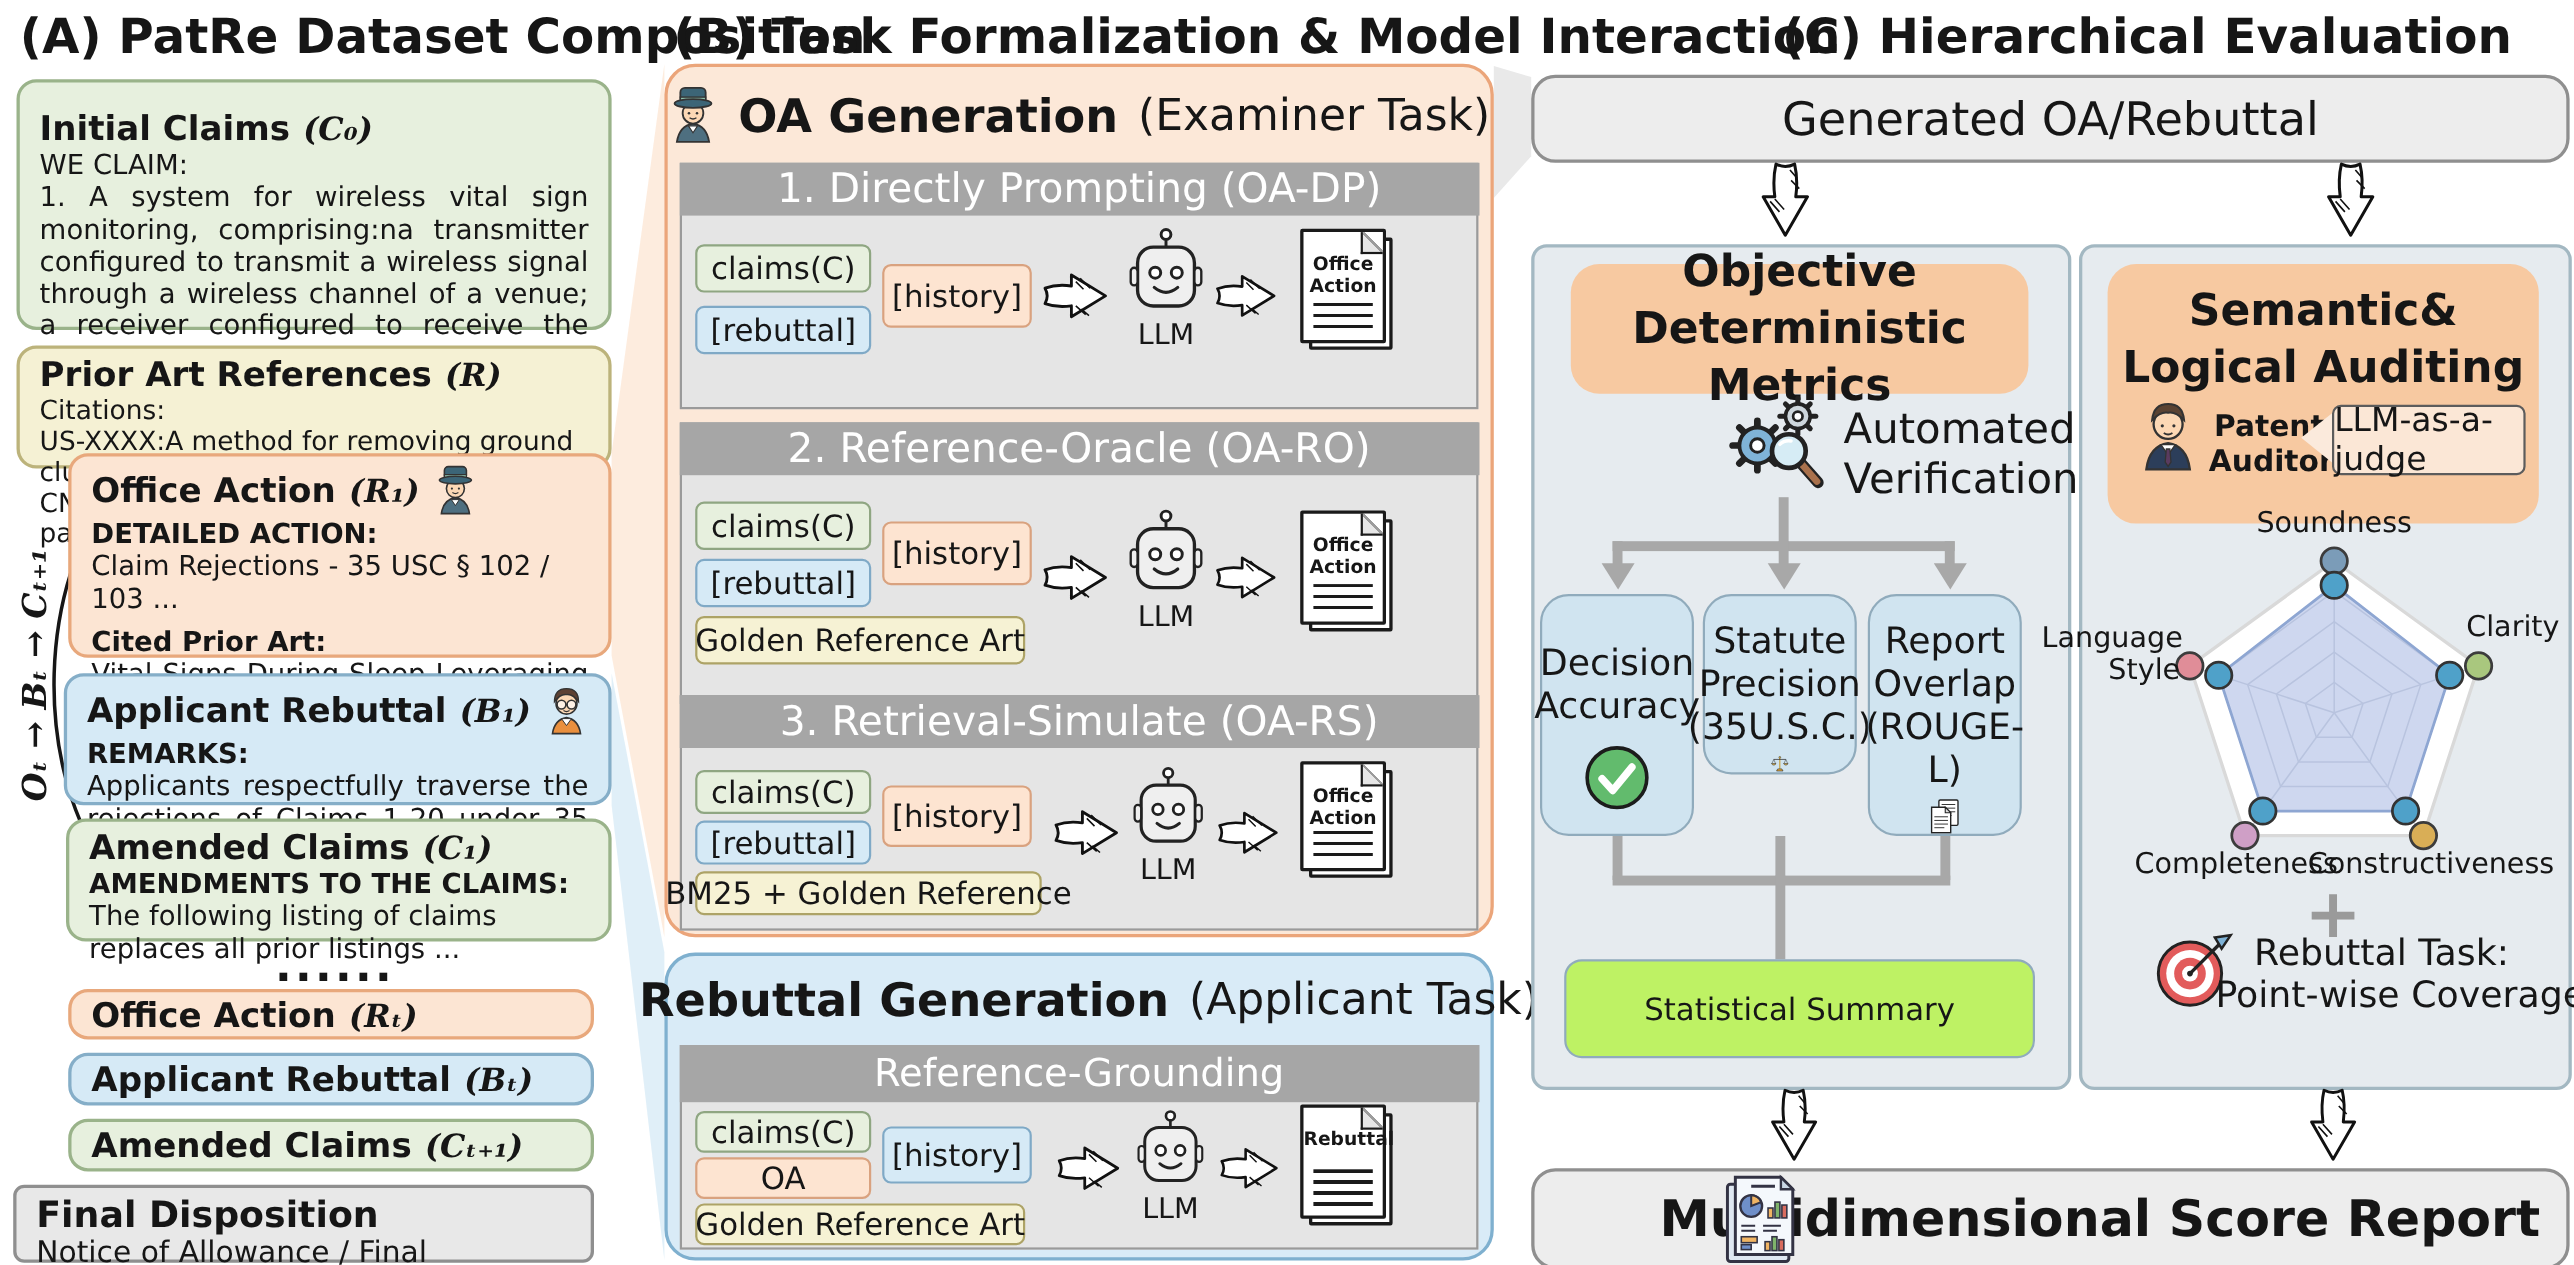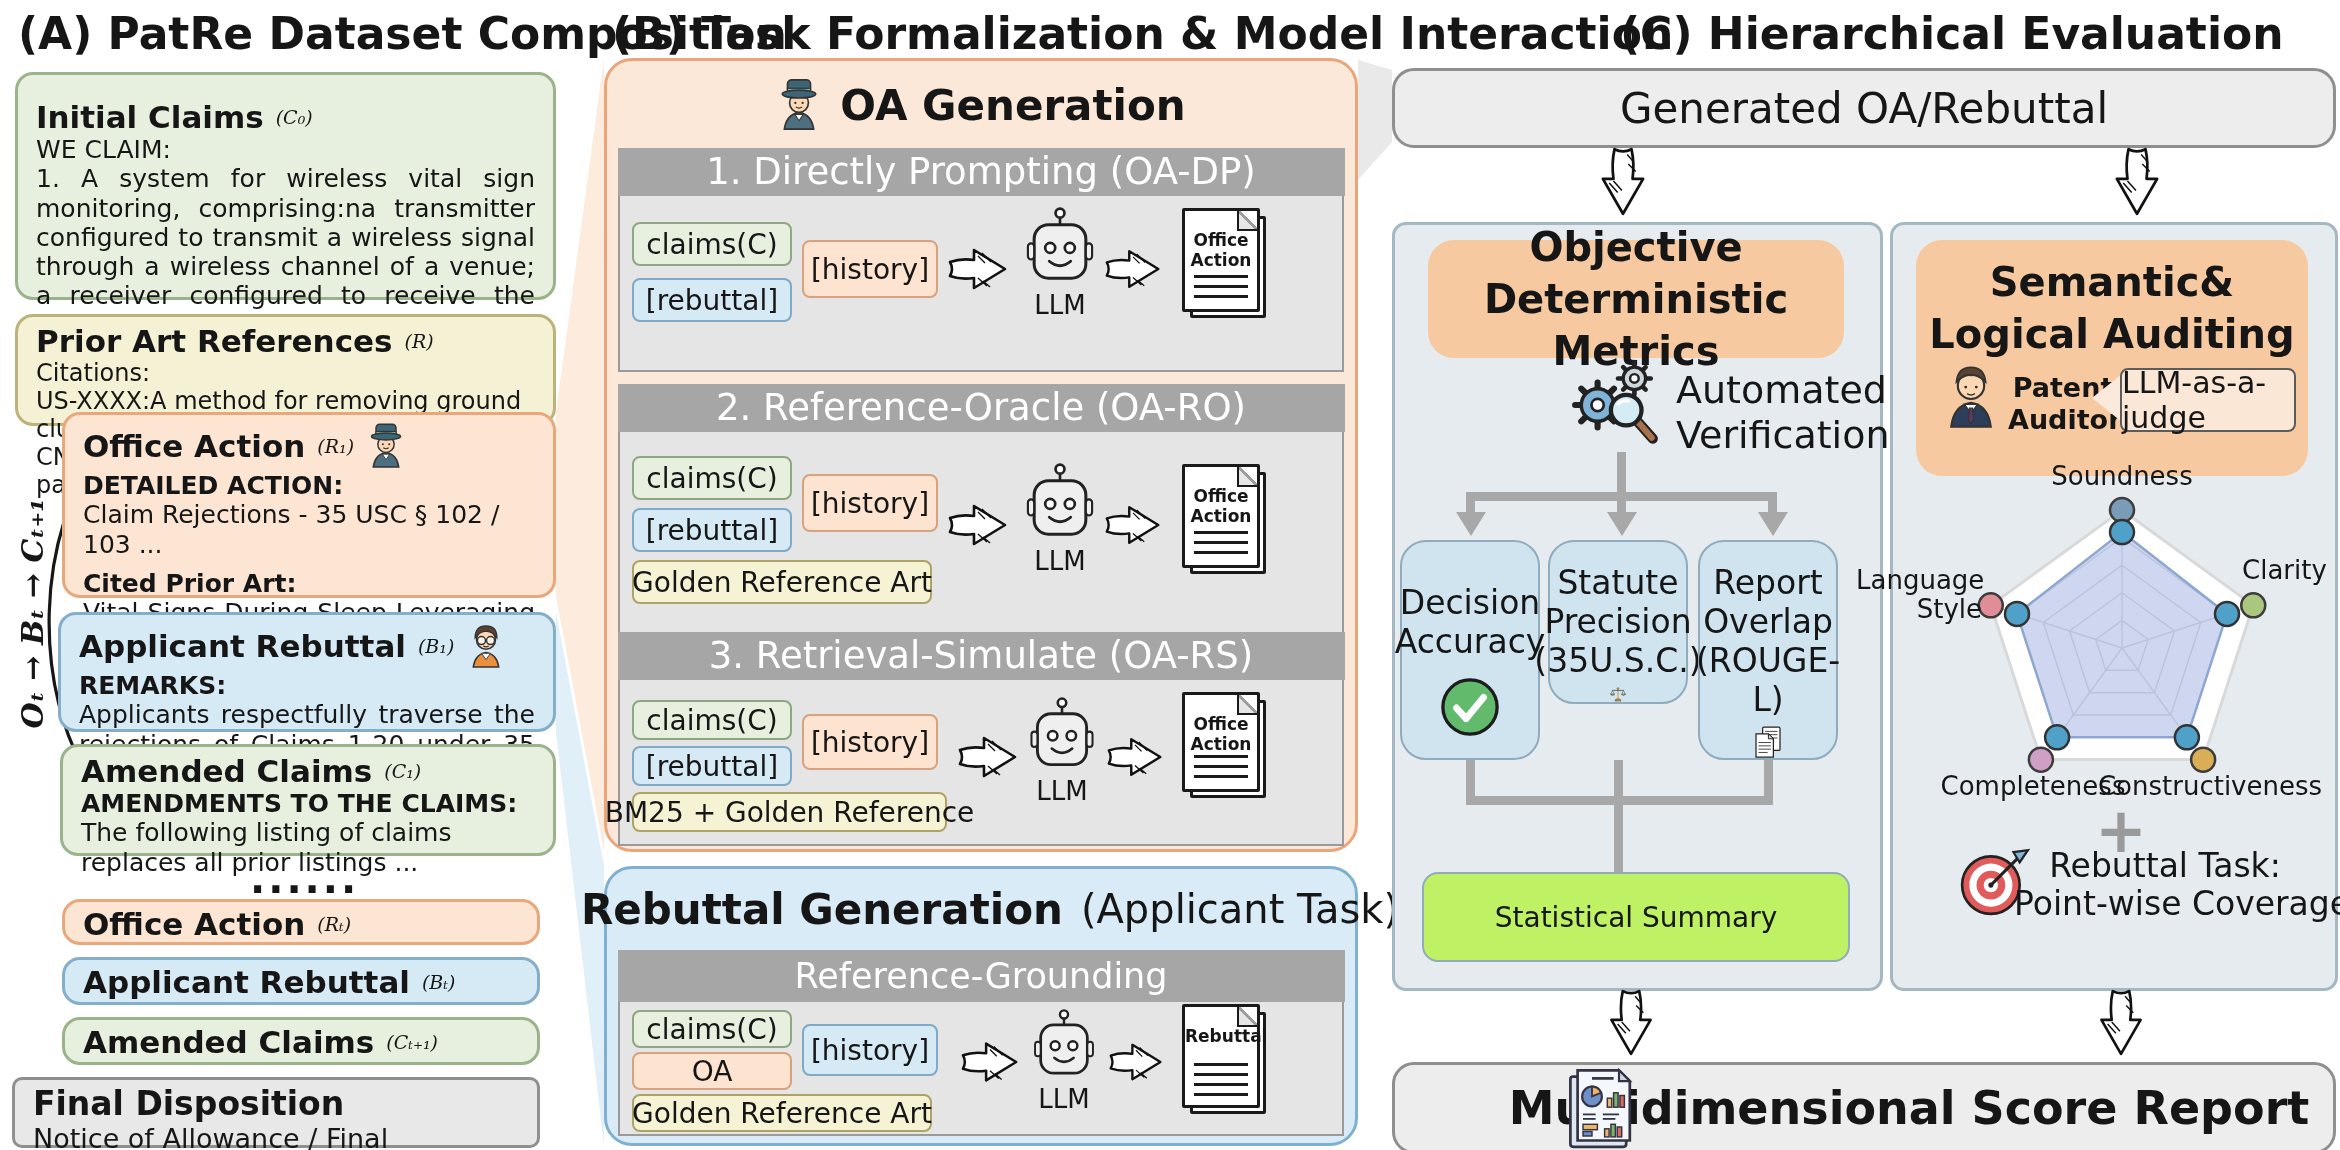--- a/index.html
+++ b/index.html
@@ -8,21 +8,21 @@
   .abs{position:absolute}
   .panel-title{position:absolute;font-size:44px;font-weight:bold;white-space:nowrap}
   
   .box{position:absolute;border-radius:18px;border:3px solid;box-sizing:border-box;padding:24px 18px}
   .g{background:#e7f0de;border-color:#9ab38a}
   .y{background:#f5f1d4;border-color:#bcb37b}
   .p{background:#fce5d3;border-color:#e8a87c}
   .b{background:#d6eaf6;border-color:#85aec8}
   .gr{background:#e8e8e8;border-color:#8f8f8f}
   .btitle{font-weight:bold;font-size:31px;display:flex;align-items:center;gap:12px;white-space:nowrap}
-  .tag{font-family:"DejaVu Serif",serif;font-style:italic;font-weight:normal;font-size:19px}
+  .tag{font-family:"DejaVu Serif",serif;font-style:italic;font-weight:bold;font-size:29px}
   .bodytext{font-size:25px;line-height:1.17}
   .small{font-size:24px}
   .bold{font-weight:bold}
   .just{text-align:justify}
   .dotsline{position:absolute;font-size:40px;font-weight:bold;letter-spacing:3px}
   .cycle{position:absolute;font-family:"DejaVu Serif",serif;font-style:italic;font-weight:bold;
          font-size:30px;white-space:nowrap;transform:rotate(-90deg)}
   
   .bigbox{position:absolute;border-radius:28px;border:3.5px solid;box-sizing:border-box}
   .bo{background:#fce8d8;border-color:#eba57a}
@@ -324,20 +324,21 @@
 
   <div class="panel-title" style="left:612px;top:8px">(B)  Task Formalization &amp; Model Interaction</div>
 
   <div class="bigbox bo" style="left:604px;top:58px;width:754px;height:794px"></div>
 
   <div class="bhead" style="left:604px;top:66px;width:754px;height:78px">
     <svg width="46" height="58">
         <use href="#examiner"></use>
       </svg>
     <span>OA Generation</span>
+    <span class="sub">(Examiner Task)</span>
   </div>
 
   <div class="bsection" style="top:148px;height:224px">
     <div class="bband">1. Directly Prompting (OA-DP)</div>
     <div class="chip cg" style="left:12px;top:72px;width:160px;height:44px">claims(C)</div>
     <div class="chip cb" style="left:12px;top:128px;width:160px;height:44px">[rebuttal]</div>
     <div class="chip cp" style="left:182px;top:90px;width:136px;height:58px">[history]</div>
     <svg class="abs" style="left:327px;top:96px" width="62" height="46">
         <use href="#flowR"></use>
       </svg>

